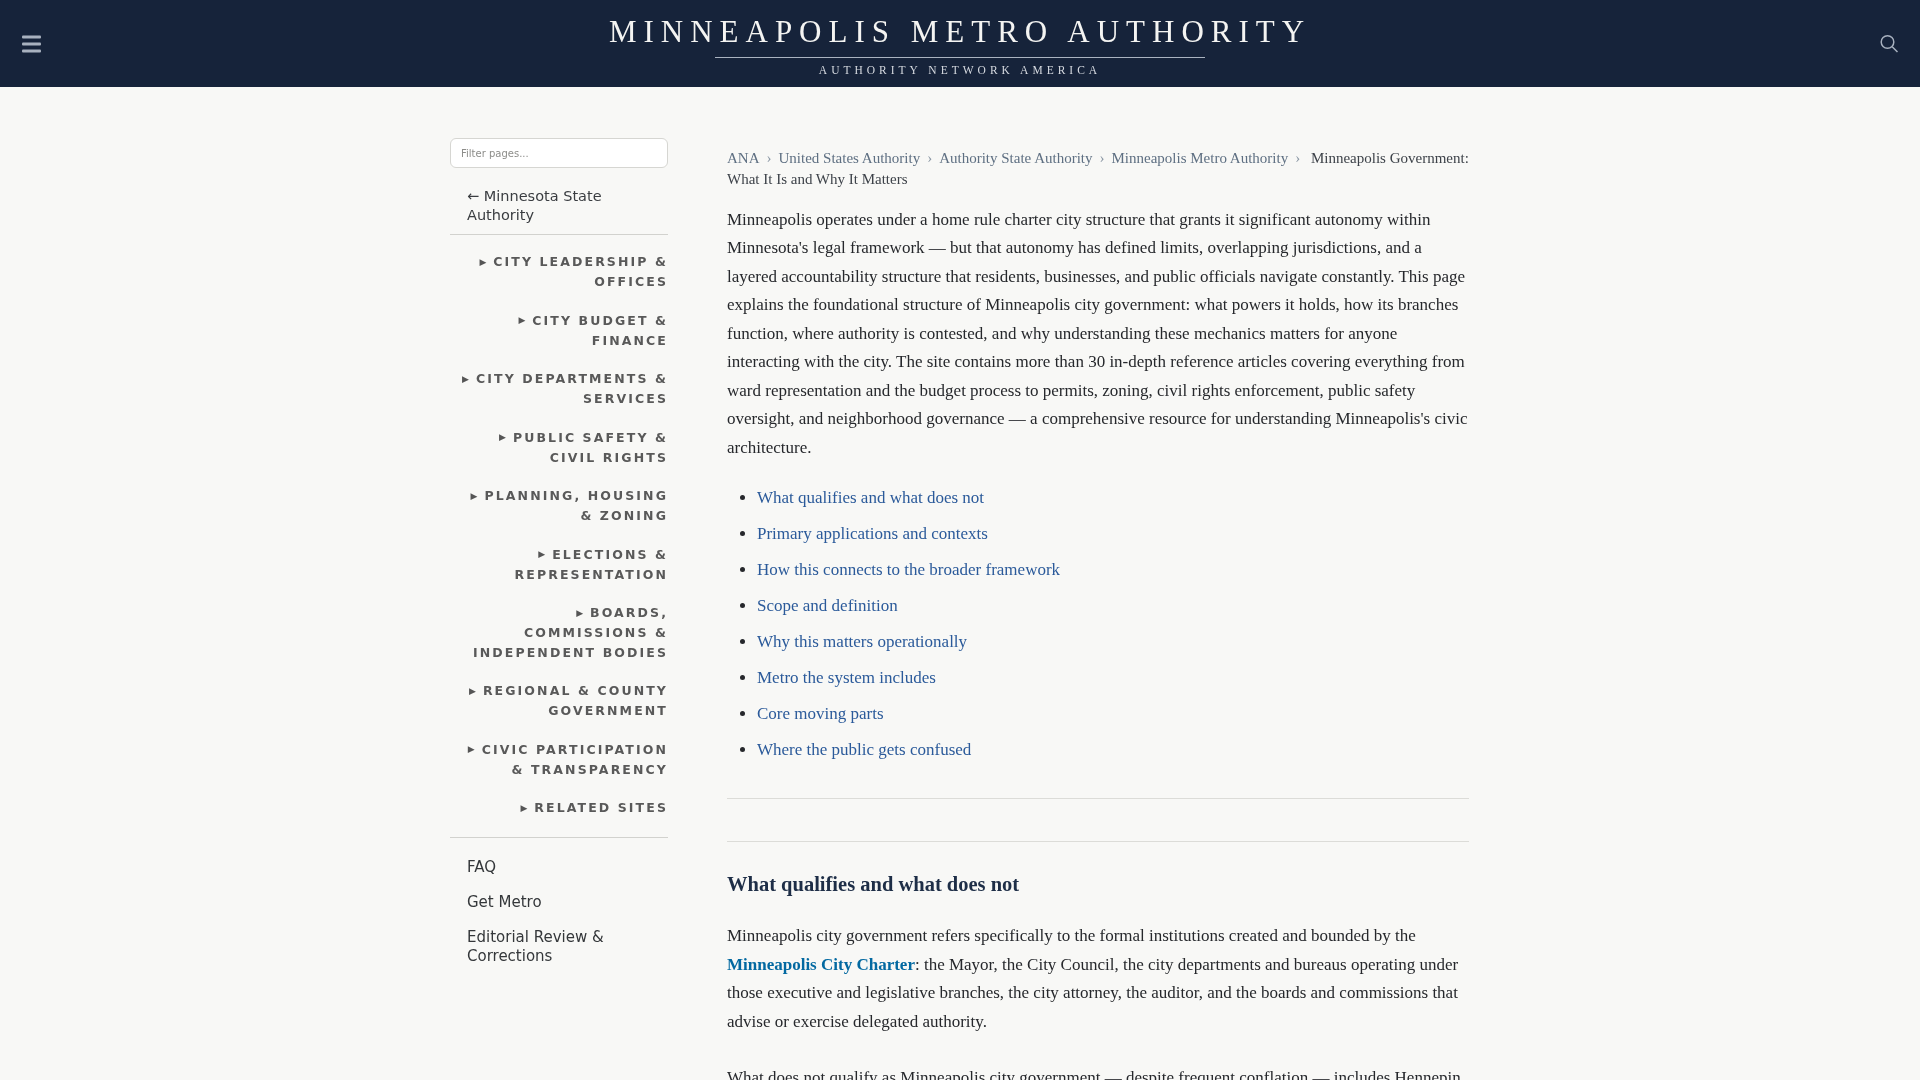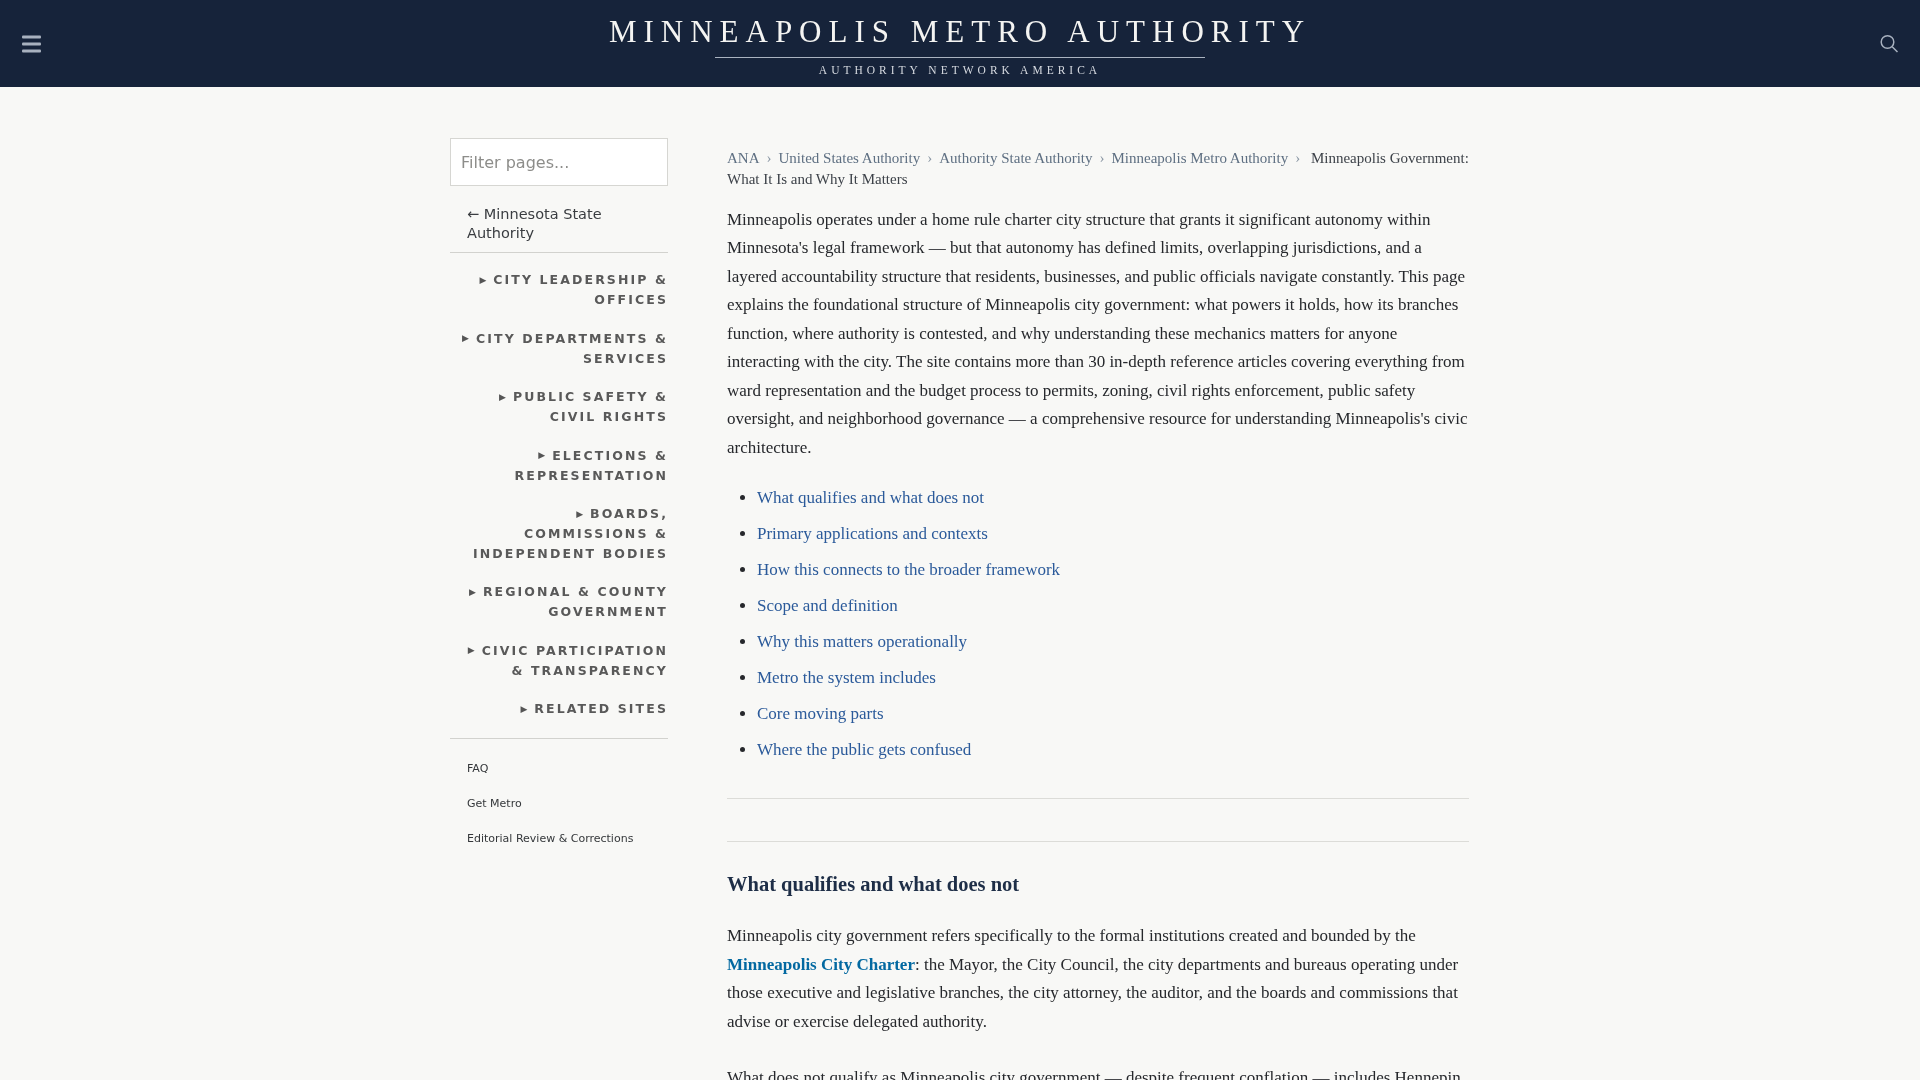--- a/index.html
+++ b/index.html
@@ -31,43 +31,43 @@
     position:absolute; right:16px; top:50%; transform:translateY(-50%);
     background:none; border:none; cursor:pointer; padding:4px; line-height:0;
   }
 
   
   .layout { display:flex; padding-left:450px; padding-top:51px; }
 
   
   aside.sidebar { width:218px; flex:none; font-family:"DejaVu Sans", sans-serif; }
   .filter-input {
-    width:100%; height:30px; padding:23px 10px; border:1px solid #d6d6d2;
-    border-radius:0; background:#fff; font-family:"DejaVu Sans", sans-serif;
-    font-size:16px; color:#333; outline:none;
+    width:100%; height:30px; padding:5px 10px; border:1px solid #d6d6d2;
+    border-radius:6px; background:#fff; font-family:"DejaVu Sans", sans-serif;
+    font-size:10px; color:#333; outline:none;
   }
   .filter-input::placeholder { color:#8d8d8a; }
   .back-link {
     display:block; margin-top:19px; padding-left:17px; padding-right:6px;
     font-size:14.5px; line-height:19px; color:#3a3d41; text-decoration:none; cursor:pointer;
   }
   .side-hr { border:none; border-top:1px solid #d2d2ce; margin:0; }
   .side-hr.top { margin-top:9px; }
   .side-nav { margin-top:17px;text-align:right; }
   .nav-section {
     padding-left:5px; margin-bottom:19px; cursor:pointer;
     font-size:12.5px; font-weight:bold; letter-spacing:2.1px;
     line-height:19.5px; color:#595959; text-transform:uppercase;
   }
   .nav-section .tri { font-size:9px; color:#555; margin-right:7px; vertical-align:1.5px; letter-spacing:0; }
   .side-hr.bottom { margin-top:6px; }
   .side-foot { margin-top:20px; }
   .side-foot a {
     display:block; padding-left:17px; padding-right:4px; margin-bottom:16px;
-    font-size:11px; line-height:19px; color:#34373a; text-decoration:none; cursor:pointer;
+    font-size:15px; line-height:19px; color:#34373a; text-decoration:none; cursor:pointer;
   }
 
   
   main.content { width:742px; margin-left:59px; padding-top:10px; }
 
   .breadcrumb { font-size:15px; line-height:1.42; margin-bottom:15px; }
   .breadcrumb a { color:#5e6f82; text-decoration:none; cursor:pointer; }
   .breadcrumb .sep { color:#8c98a5; margin:0 7px; }
   .breadcrumb .current { color:#3d4249; }
 
@@ -115,24 +115,30 @@
 
   <aside class="sidebar">
     <input class="filter-input" type="text" placeholder="Filter pages..." style="">
     <a class="back-link">← Minnesota State Authority</a>
     <hr class="side-hr top">
     <nav class="side-nav">
         <div class="nav-section">
         <span class="tri">▶</span><span class="lbl">CITY LEADERSHIP &amp; OFFICES</span>
       </div>
         <div class="nav-section">
+        <span class="tri">▶</span><span class="lbl">CITY BUDGET &amp; FINANCE</span>
+      </div>
+        <div class="nav-section">
         <span class="tri">▶</span><span class="lbl">CITY DEPARTMENTS &amp; SERVICES</span>
       </div>
         <div class="nav-section">
         <span class="tri">▶</span><span class="lbl">PUBLIC SAFETY &amp; CIVIL RIGHTS</span>
+      </div>
+        <div class="nav-section">
+        <span class="tri">▶</span><span class="lbl">PLANNING, HOUSING &amp; ZONING</span>
       </div>
         <div class="nav-section">
         <span class="tri">▶</span><span class="lbl">ELECTIONS &amp; REPRESENTATION</span>
       </div>
         <div class="nav-section">
         <span class="tri">▶</span><span class="lbl">BOARDS, COMMISSIONS &amp; INDEPENDENT BODIES</span>
       </div>
         <div class="nav-section">
         <span class="tri">▶</span><span class="lbl">REGIONAL &amp; COUNTY GOVERNMENT</span>
       </div>

